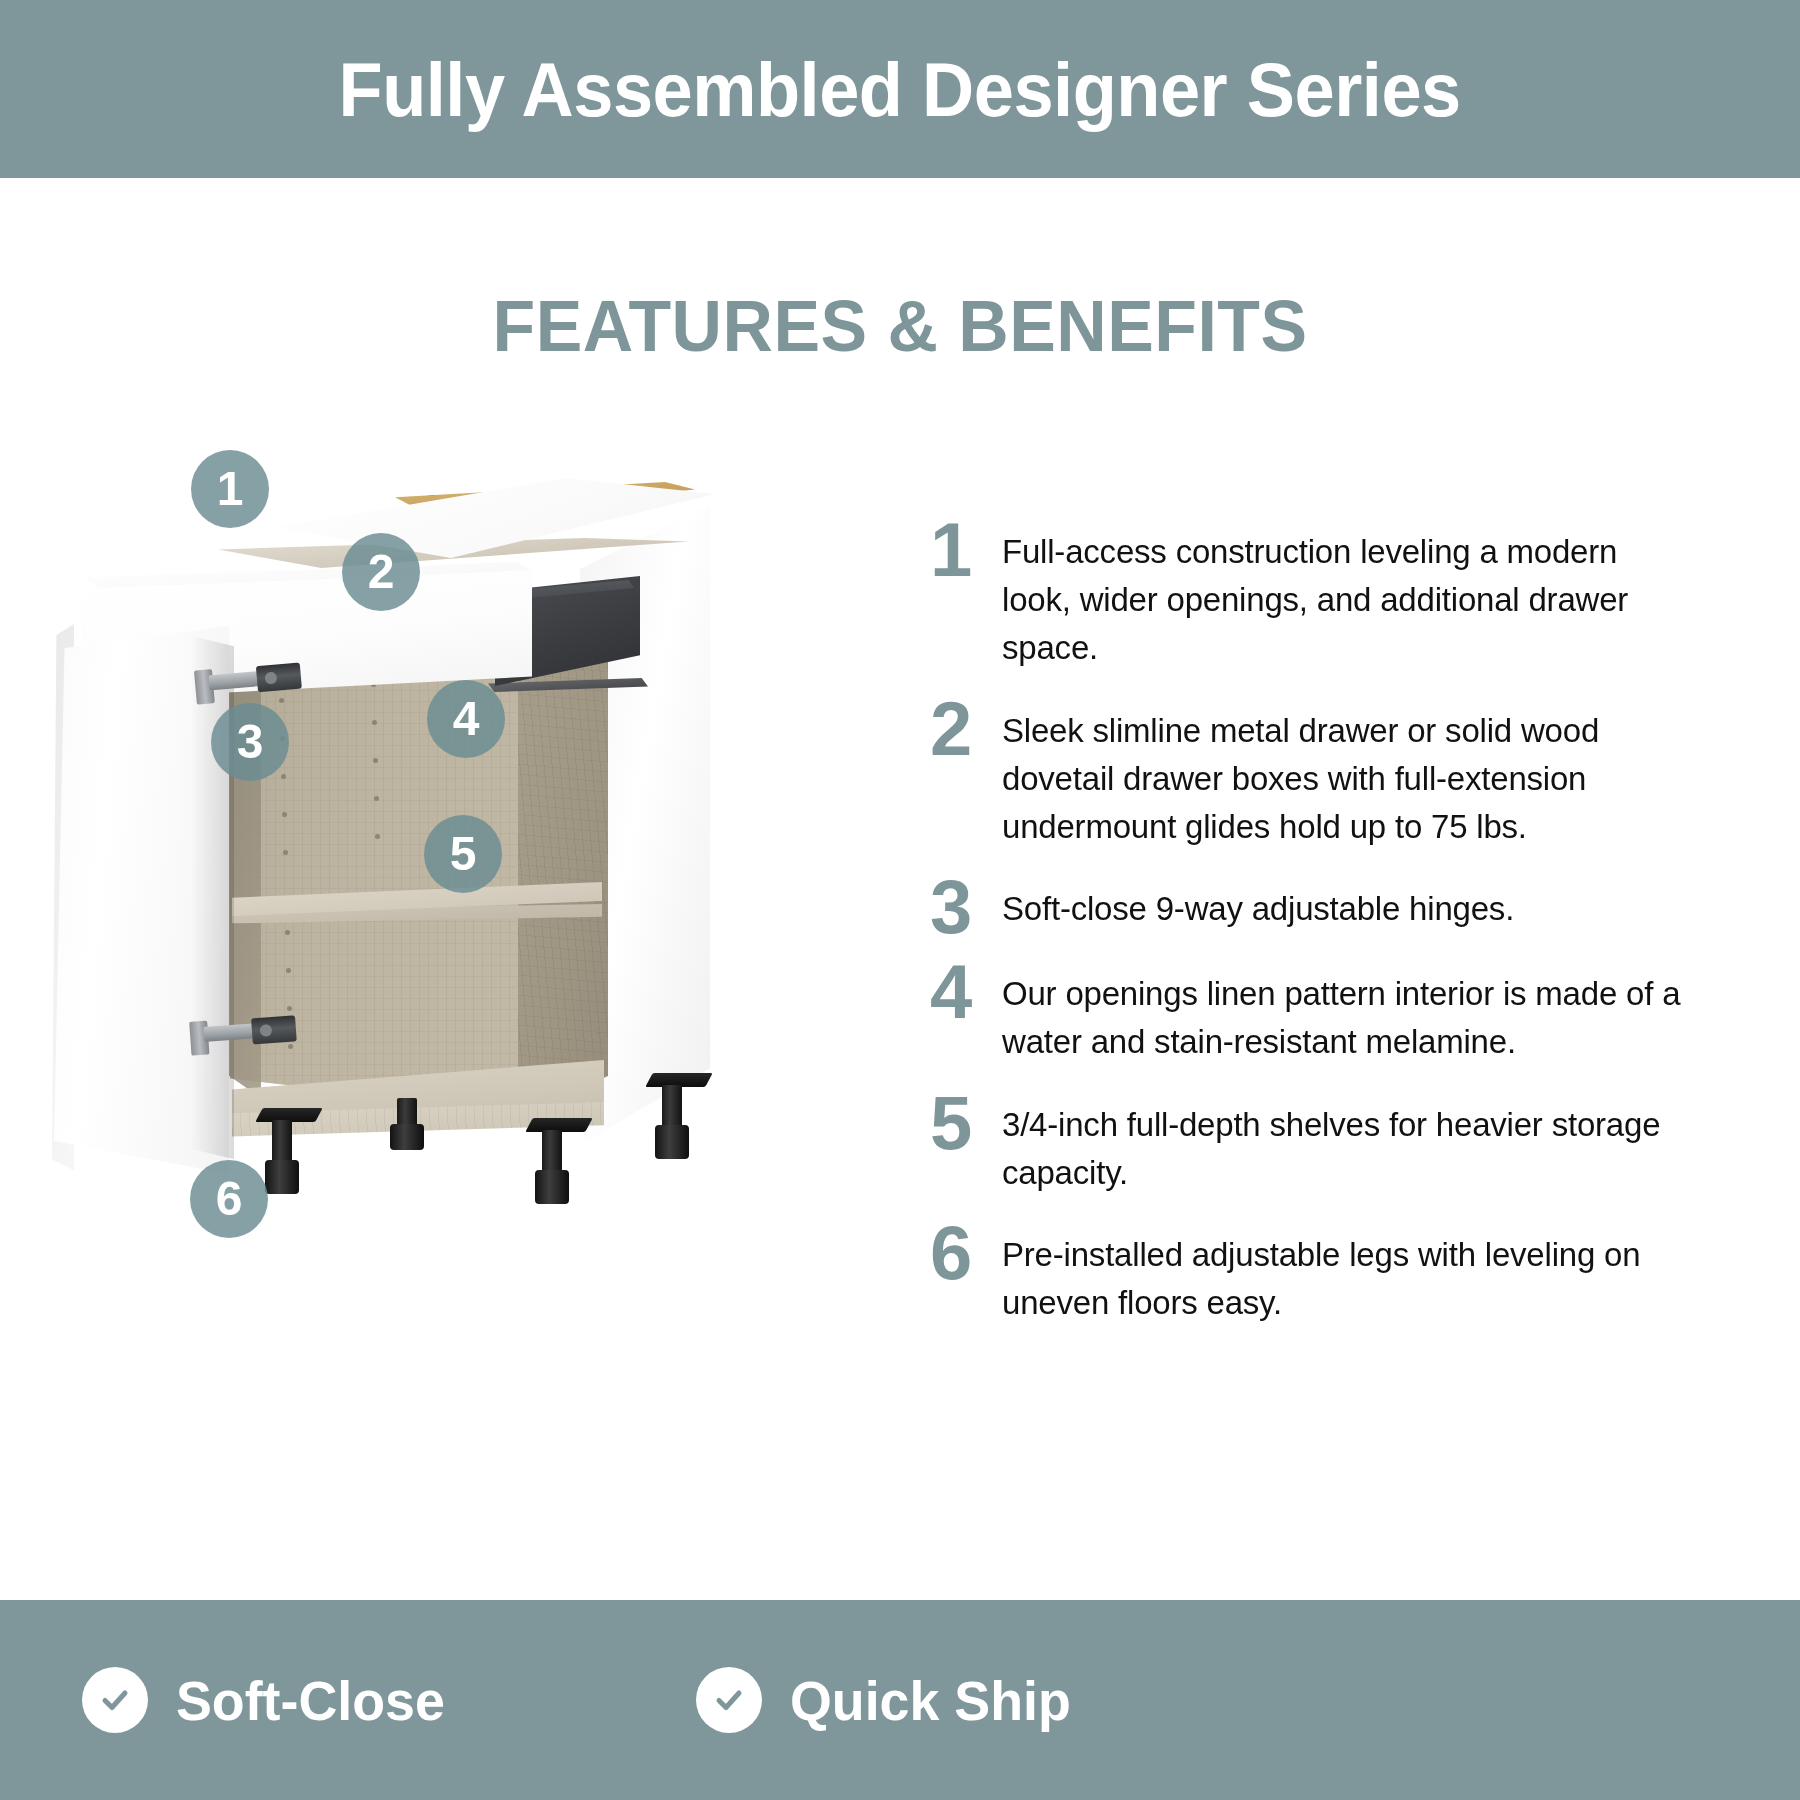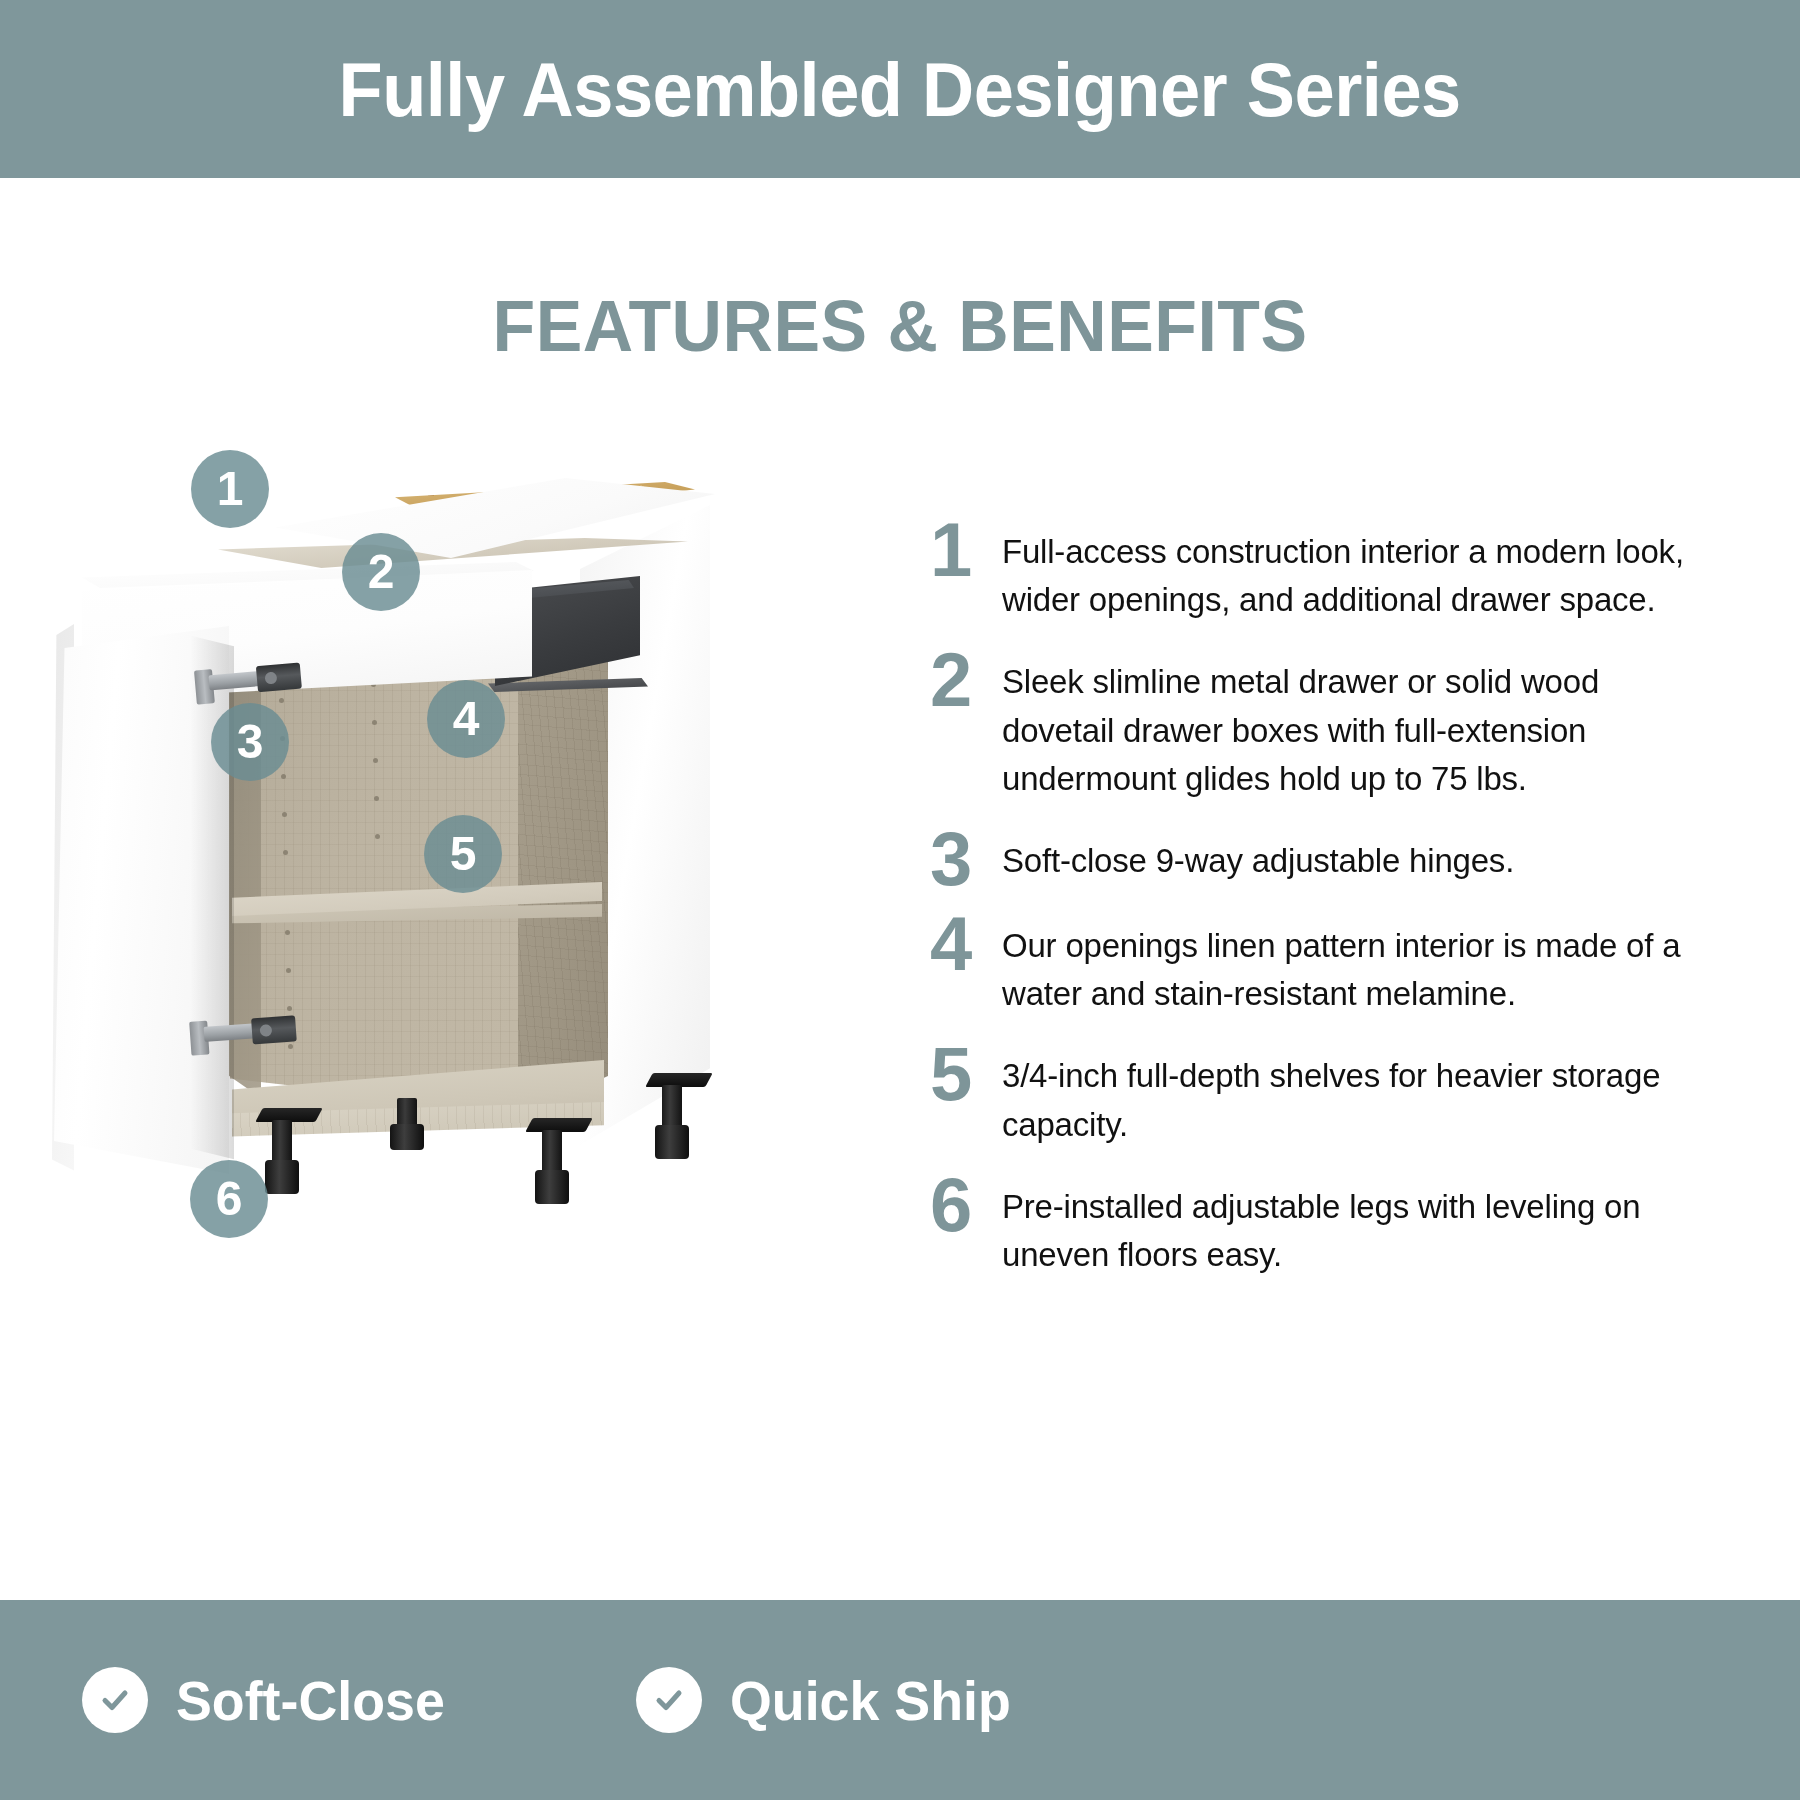--- a/index.html
+++ b/index.html
@@ -408,21 +408,21 @@
     background: #7f979b;
     display: flex;
     align-items: center;
   }
   .footer-item {
     display: flex;
     align-items: center;
     gap: 28px;
   }
   .fi-1 { position: absolute; left: 82px; }
-  .fi-2 { position: absolute; left: 636px; }
+  .fi-2 { position: absolute; left: 696px; }
   .fi-3 { position: absolute; left: 1262px; }
 
   .check-badge {
     width: 66px;
     height: 66px;
     border-radius: 50%;
     background: #ffffff;
     display: flex;
     align-items: center;
     justify-content: center;
@@ -541,21 +541,21 @@
       <div class="callout" style="left: 211px; top: 703px; width: 78px; height: 78px; font-size: 48px; background: rgba(106, 140, 146, 0.82);">3</div>
       <div class="callout" style="left: 427px; top: 680px; width: 78px; height: 78px; font-size: 48px; background: rgba(106, 140, 146, 0.82);">4</div>
       <div class="callout" style="left: 424px; top: 815px; width: 78px; height: 78px; font-size: 48px; background: rgba(106, 140, 146, 0.82);">5</div>
       <div class="callout" style="left: 190px; top: 1160px; width: 78px; height: 78px; font-size: 48px; background: rgba(106, 140, 146, 0.82);">6</div>
     </div>
 
   <div class="features">
 
     <div class="feature-row">
       <div class="feature-num">1</div>
-      <div class="feature-text">Full-access construction interior a modern look, wider openings, and additional drawer space.</div>
+      <div class="feature-text">Full-access construction leveling a modern look, wider openings, and additional drawer space.</div>
     </div>
 
     <div class="feature-row">
       <div class="feature-num">2</div>
       <div class="feature-text">Sleek slimline metal drawer or solid wood dovetail drawer boxes with full-extension undermount glides hold up to 75 lbs.</div>
     </div>
 
     <div class="feature-row">
       <div class="feature-num">3</div>
       <div class="feature-text">Soft-close 9-way adjustable hinges.</div>

